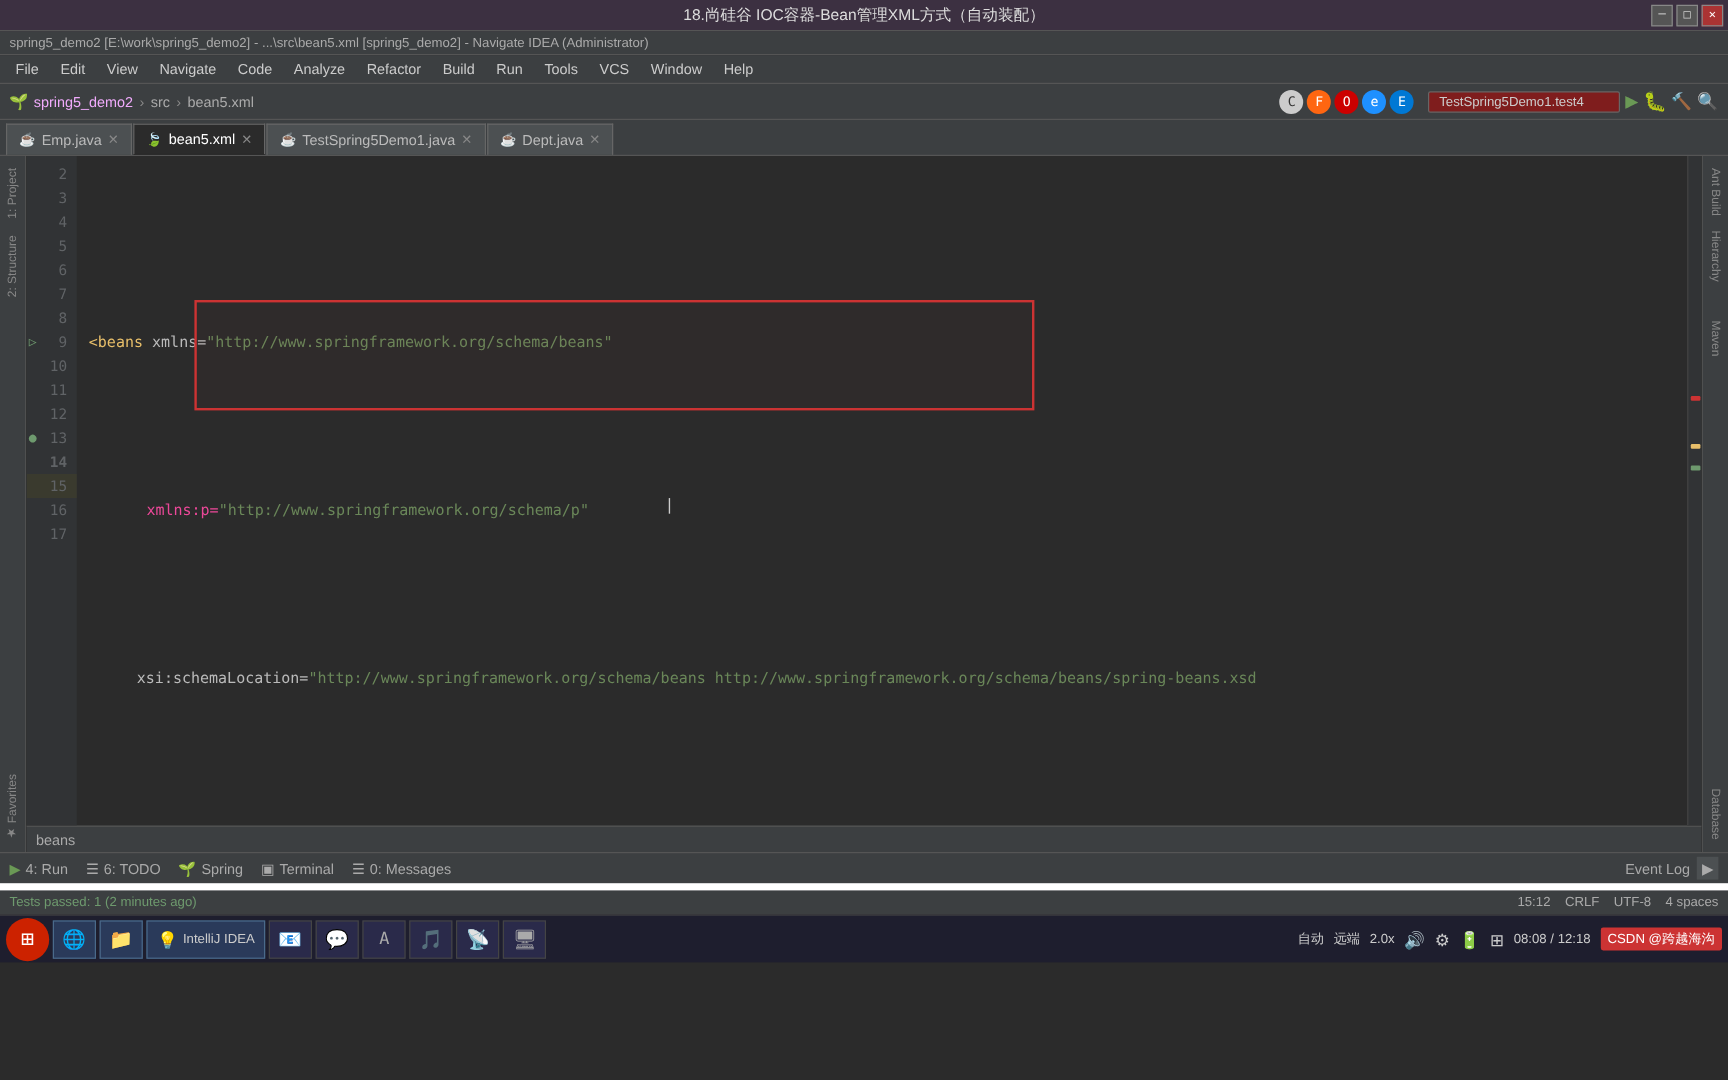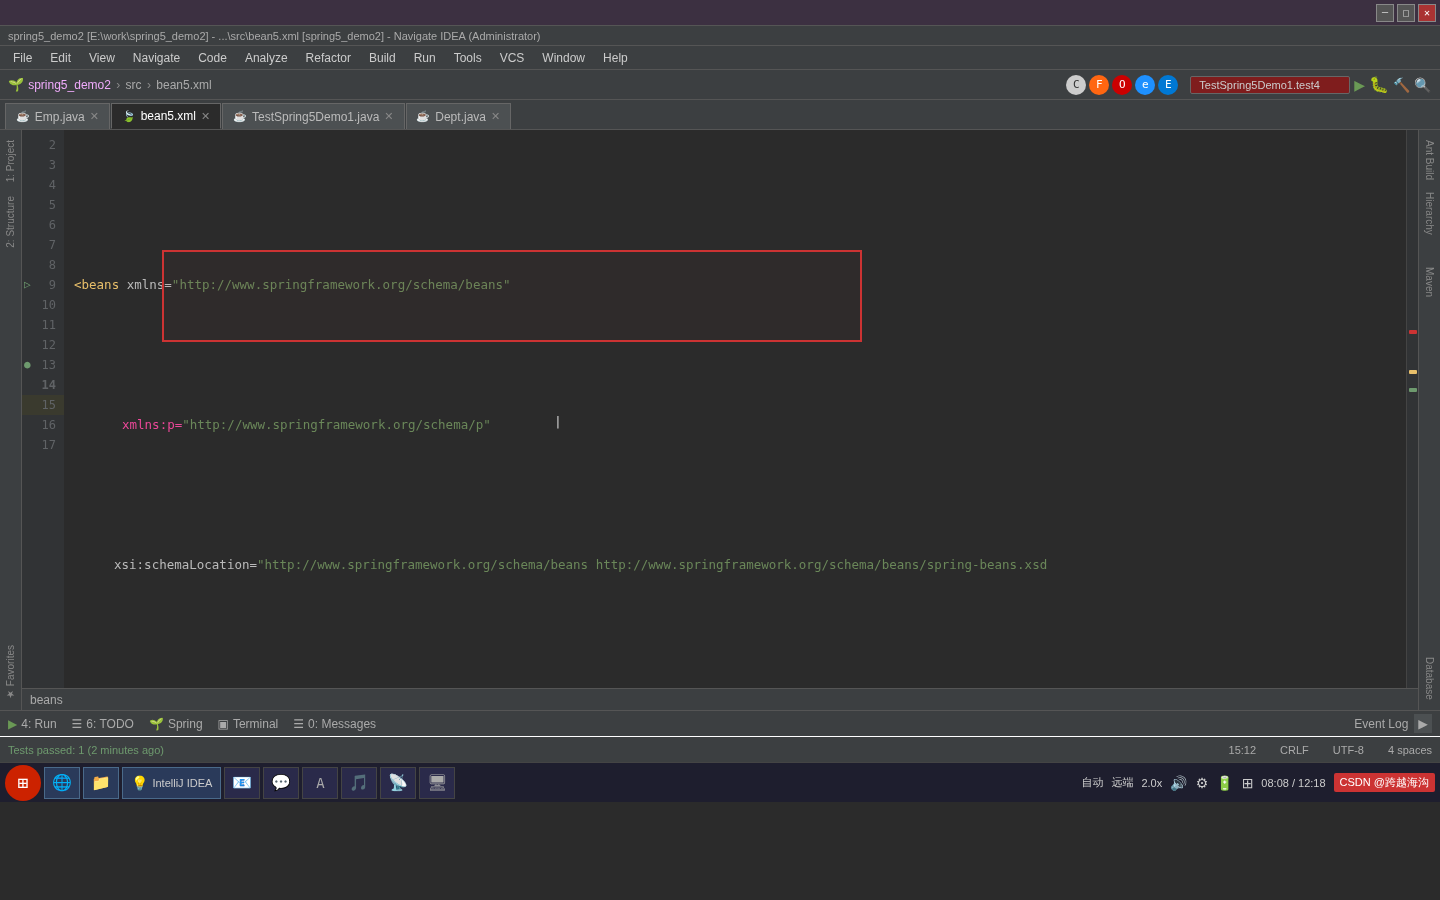--- a/index.html
+++ b/index.html
@@ -163,20 +163,21 @@
       align-items: center;
       padding: 0 5px;
       gap: 3px;
       border-top: 1px solid #444;
     }
   </style>
 </head>
 <body>
 
 <div style="position:relative; background:#3c3041; height:26px; display:flex; align-items:center; justify-content:center; border-bottom:1px solid #555; z-index:100;">
+  <span style="color:#ddd; font-size:13px; font-family:Arial,sans-serif;">18.尚硅谷  IOC容器-Bean管理XML方式（自动装配）</span>
   <div style="position:absolute; right:56px; color:#aaa; font-size:13px; cursor:pointer;">?</div>
   <div style="position:absolute; right:4px; display:flex; gap:3px;">
     <div style="width:18px;height:18px;background:#555;border:1px solid #888;display:flex;align-items:center;justify-content:center;color:#ccc;font-size:10px;cursor:pointer;">─</div>
     <div style="width:18px;height:18px;background:#555;border:1px solid #888;display:flex;align-items:center;justify-content:center;color:#ccc;font-size:10px;cursor:pointer;">□</div>
     <div style="width:18px;height:18px;background:#aa3333;border:1px solid #888;display:flex;align-items:center;justify-content:center;color:#fff;font-size:10px;cursor:pointer;">✕</div>
   </div>
 </div>
 
 <div style="background:#3c3f41; height:20px; display:flex; align-items:center; padding:0 8px; border-bottom:1px solid #555;">
   <span style="color:#aaa; font-size:11px; font-family:Arial,sans-serif;">spring5_demo2 [E:\work\spring5_demo2] - ...\src\bean5.xml [spring5_demo2] - Navigate IDEA (Administrator)</span>
@@ -388,23 +389,23 @@
   <div class="bottom-tab">
     <span>☰</span>
     <span style="color:#aaa; font-family:Arial,sans-serif; font-size:12px;">0: Messages</span>
   </div>
   <div style="margin-left:auto; display:flex; align-items:center; gap:6px;">
     <span style="color:#aaa; font-size:12px; font-family:Arial,sans-serif; cursor:pointer;">Event Log</span>
     <span style="color:#aaa; font-size:16px; cursor:pointer; background:#4c5052; padding:0 4px;">▶</span>
   </div>
 </div>
 
-<div id="status-bar" style="height:26px; background:#3c3f41; border-top:1px solid #ffffff; display:flex; align-items:center; padding:0 8px; gap:10px; font-family:Arial,sans-serif; font-size:11px; color:#aaa;">
+<div id="status-bar" style="height:26px; background:#3c3f41; border-top:6px solid #ffffff; display:flex; align-items:center; padding:0 8px; gap:10px; font-family:Arial,sans-serif; font-size:11px; color:#aaa;">
   <span style="color:#6e9a6e;">Tests passed: 1 (2 minutes ago)</span>
-  <div style="margin-left:auto; display:flex; gap:24px; align-items:flex-end;">
+  <div style="margin-left:auto; display:flex; gap:12px; align-items:flex-end;">
     <span>15:12</span>
     <span>CRLF</span>
     <span>UTF-8</span>
     <span>4 spaces</span>
   </div>
 </div>
 
 <div id="taskbar" style="height:40px; background:#1e1e2e; display:flex; align-items:center; padding:0 5px; gap:3px; border-top:1px solid #444;">
 
   <div style="width:36px;height:36px;background:#cc2200;border-radius:50%;display:flex;align-items:center;justify-content:center;color:#fff;font-size:18px;cursor:pointer;">⊞</div>

